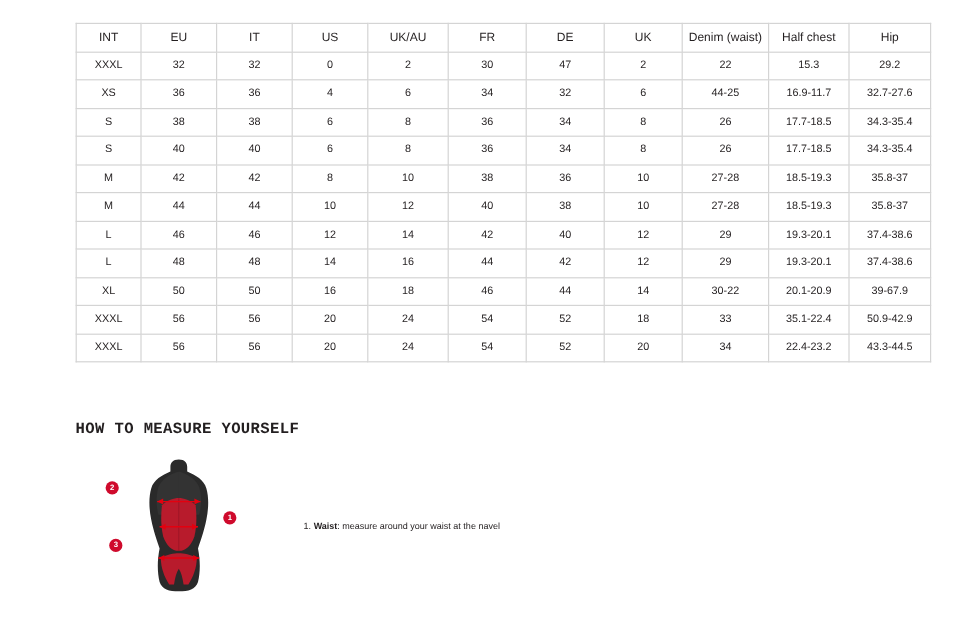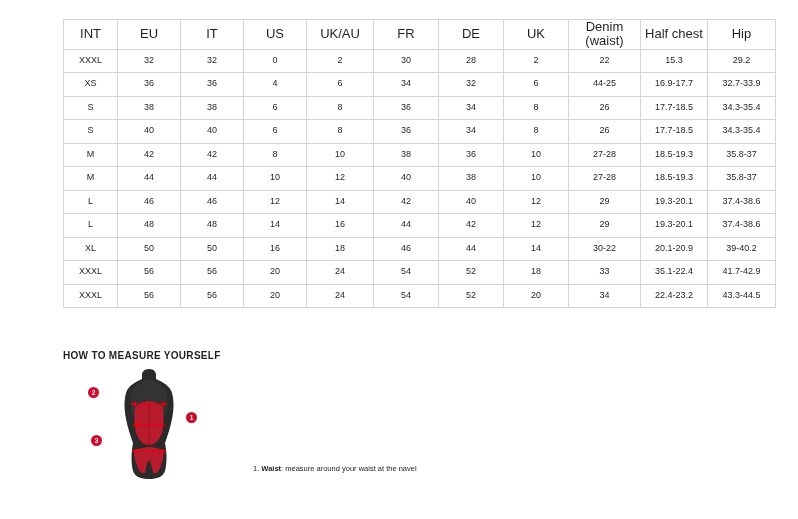--- a/index.html
+++ b/index.html
@@ -37,21 +37,21 @@
     height: 22.5px;
     text-align: center;
     vertical-align: middle;
     font-size: 9px;
     font-weight: normal;
     color: #231f20;
     padding: 0;
     line-height: 1.1;
   }
   table.size-table thead td {
-    font-size: 13px;
+    font-size: 10px;
   }
   
   col.c0 { width: 54px; }
   col.c1 { width: 63px; }
   col.c2 { width: 63px; }
   col.c3 { width: 63px; }
   col.c4 { width: 67px; }
   col.c5 { width: 65px; }
   col.c6 { width: 65px; }
   col.c7 { width: 65px; }
@@ -60,29 +60,31 @@
   col.c10 { width: 68px; }
 
   
   .measure {
     position: absolute;
     left: 63px;
     top: 350px;
     width: 672px;
   }
   .measure-title {
-    font-size: 10px;
+    font-size: 13px;
     font-weight: bold;
     letter-spacing: 0.3px;
     color: #231f20;
+    margin-bottom: 10px;
+    font-family: Liberation Mono, monospace;
   }
   .measure-body {
     position: relative;
     display: flex;
-    align-items: flex-end;
+    align-items: center;
   }
   .figure {
     position: relative;
     width: 120px;
     height: 125px;
     margin-left: 30px;
     flex: 0 0 120px;
   }
   .steps {
     margin-left: 40px;
@@ -156,38 +158,38 @@
         </tr>
       </thead>
       <tbody>
         <tr>
           <td>XXXL</td>
           <td>32</td>
           <td>32</td>
           <td>0</td>
           <td>2</td>
           <td>30</td>
-          <td>28</td>
+          <td>47</td>
           <td>2</td>
           <td>22</td>
           <td>15.3</td>
           <td>29.2</td>
         </tr>
         <tr>
           <td>XS</td>
           <td>36</td>
           <td>36</td>
           <td>4</td>
           <td>6</td>
           <td>34</td>
           <td>32</td>
           <td>6</td>
           <td>44-25</td>
-          <td>16.9-17.7</td>
-          <td>32.7-33.9</td>
+          <td>16.9-11.7</td>
+          <td>32.7-27.6</td>
         </tr>
         <tr>
           <td>S</td>
           <td>38</td>
           <td>38</td>
           <td>6</td>
           <td>8</td>
           <td>36</td>
           <td>34</td>
           <td>8</td>
@@ -264,34 +266,34 @@
           <td>XL</td>
           <td>50</td>
           <td>50</td>
           <td>16</td>
           <td>18</td>
           <td>46</td>
           <td>44</td>
           <td>14</td>
           <td>30-22</td>
           <td>20.1-20.9</td>
-          <td>39-40.2</td>
+          <td>39-67.9</td>
         </tr>
         <tr>
           <td>XXXL</td>
           <td>56</td>
           <td>56</td>
           <td>20</td>
           <td>24</td>
           <td>54</td>
           <td>52</td>
           <td>18</td>
           <td>33</td>
           <td>35.1-22.4</td>
-          <td>41.7-42.9</td>
+          <td>50.9-42.9</td>
         </tr>
         <tr>
           <td>XXXL</td>
           <td>56</td>
           <td>56</td>
           <td>20</td>
           <td>24</td>
           <td>54</td>
           <td>52</td>
           <td>20</td>

